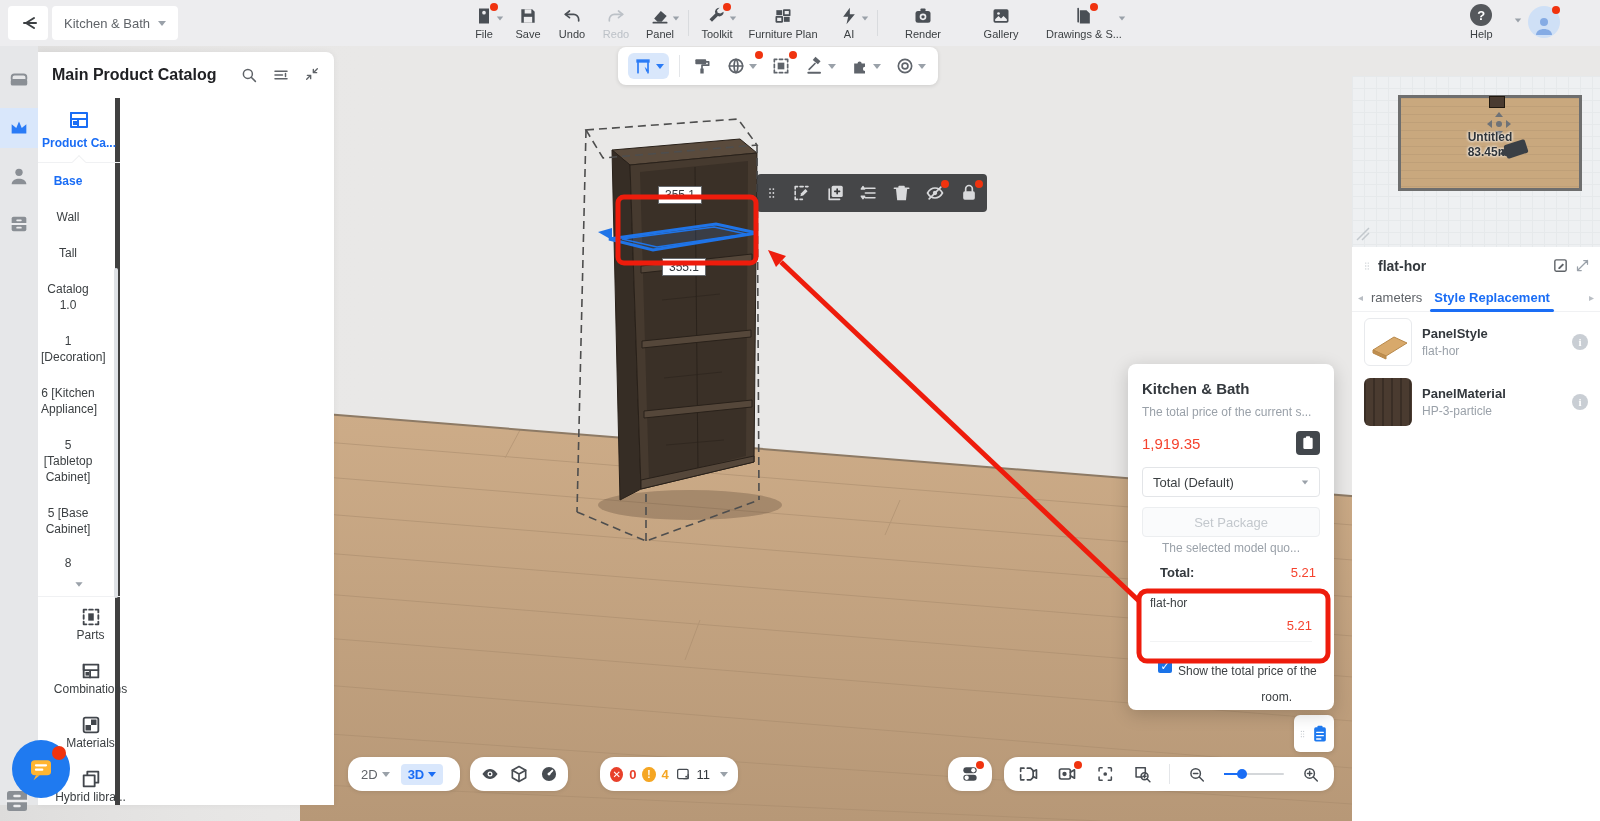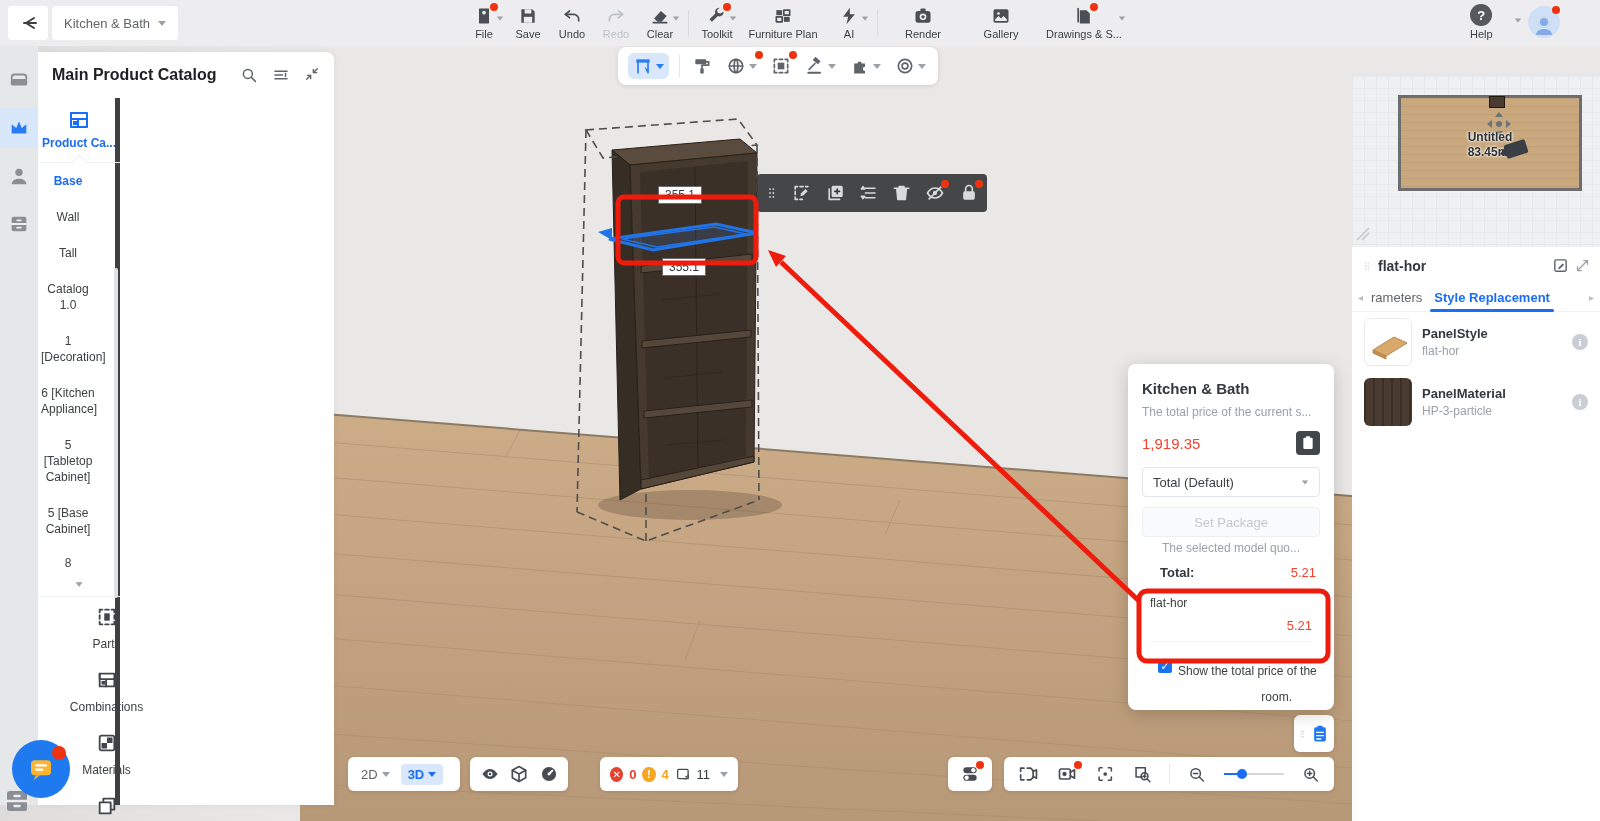--- a/index.html
+++ b/index.html
@@ -38,21 +38,21 @@
   .cat-head { position:absolute; left:0; top:0; width:296px; height:46px; display:flex; align-items:center; padding:0 14px; }
   .cat-title { font-size:16px; font-weight:bold; color:#202124; flex:1; }
   .cat-hicons { display:flex; gap:14px; color:#5f6368; }
   .cat-col { position:absolute; left:0; top:46px; width:82px; height:707px; border-right:5px solid #404040; }
   .cat-tab { position:relative; width:82px; padding:10px 4px 12px; display:flex; flex-direction:column; align-items:center; color:#1a6df5; font-weight:bold; font-size:12px; border-bottom:1px solid #f0f1f3; }
   .cat-tab .notch { position:absolute; bottom:-5px; width:10px; height:10px; background:#fff; transform:rotate(45deg); border-left:1px solid #f0f1f3; border-top:1px solid #f0f1f3; }
   .cat-item { width:60px; padding:10px 3px; text-align:center; font-size:12px; color:#3c4043; line-height:16px; cursor:pointer; }
   .cat-item.active { color:#1a6df5; font-weight:bold; }
   .cat-clip { height:26px; overflow:hidden; padding-top:8px; }
   .cat-expander { width:82px; text-align:center; padding:2px 0 6px; color:#9aa1a9; border-bottom:1px solid #f0f1f3; }
-  .cat-tool { width:105px; padding:9px 2px; display:flex; flex-direction:column; align-items:center; gap:9px; color:#3c4043; font-size:12px;margin-left:16px; }
+  .cat-tool { width:105px; padding:9px 2px; display:flex; flex-direction:column; align-items:center; gap:0; color:#3c4043; font-size:12px; }
   .cat-tool .ticon { color:#42464c; }
   .cat-scroll { position:absolute; left:76px; top:170px; width:4px; height:330px; background:#dfe2e6; border-radius:2px; }
   .allbase { position:absolute; left:102px; top:64px; width:178px; height:50px; background:#f5f6f8; border-radius:6px; display:flex; align-items:center; padding:0 5px 0 18px; }
   .allbase .txt { flex:1; color:#3c4043; }
   .allbase .fbox { width:42px; height:42px; background:#fff; border-radius:4px; display:flex; align-items:center; justify-content:center; color:#94a0b4; }
   
   .sec-toolbar { left:618px; top:47px; height:38px; background:#fff; border-radius:8px; box-shadow:0 1px 4px rgba(0,0,0,.12); display:flex; align-items:center; padding:0 10px; gap:10px; z-index:15; }
   .sec-item { position:relative; display:flex; align-items:center; gap:3px; color:#5f646b; padding:2px; }
   .sec-item.active { background:#d9e7fb; border-radius:6px; color:#2a7bf6; padding:3px 5px; }
   .sec-item.active .caret { border-top-color:#2a7bf6; }
@@ -120,21 +120,21 @@
   .pp-iname { font-size:12px; color:#3c4043; }
   .pp-ival { text-align:right; color:#f5432e; margin-top:8px; padding-bottom:8px; border-bottom:1px solid #f2f3f4; }
   .pp-checkrow { display:flex; gap:6px; margin-top:14px; padding-left:16px; }
   .cbx { width:14px; height:14px; background:#1a73e8; border-radius:2px; color:#fff; font-size:11px; display:flex; align-items:center; justify-content:center; flex:none; margin-top:1px; }
   .pp-cbtext { font-size:12px; color:#3c4043; line-height:26px; width:156px; }
   .pp-cbtext .l2 { text-align:right; padding-right:28px; }
   .clipfab { left:1294px; top:715px; width:40px; height:37px; background:#fff; border-radius:6px; box-shadow:0 1px 5px rgba(0,0,0,.15); display:flex; align-items:center; justify-content:center; gap:3px; z-index:24; }
   .clipfab .grip { color:#c3c8cd; }
   .clipfab .clip { color:#1f7af0; }
   
-  .bbar { height:34px; background:#fff; border-radius:6px; box-shadow:0 1px 4px rgba(0,0,0,.10); display:flex; align-items:center; z-index:15; }
+  .bbar { height:34px; background:#fff; border-radius:14px; box-shadow:0 1px 4px rgba(0,0,0,.10); display:flex; align-items:center; z-index:15; }
   .bb1 { left:348px; top:757px; width:112px; padding:0 6px; gap:4px; }
   .mode { display:flex; align-items:center; gap:4px; padding:3px 7px; color:#5f6368; border-radius:4px; }
   .mode.active { background:#d9e7fc; color:#1a6df5; font-weight:bold; }
   .mode.active .caret { border-top-color:#1a6df5; }
   .bb2 { left:470px; top:757px; width:98px; justify-content:space-evenly; color:#474c52; }
   .bb3 { left:600px; top:757px; width:138px; padding:0 10px; gap:6px; }
   .badge { width:15px; height:15px; border-radius:50%; color:#fff; font-size:10px; font-weight:bold; display:flex; align-items:center; justify-content:center; }
   .bb3 .num { font-weight:bold; }
   .bb4 { left:948px; top:757px; width:44px; justify-content:center; }
   .bb5 { left:1004px; top:757px; width:330px; padding:0 14px; gap:18px; color:#474c52; }
@@ -588,21 +588,21 @@
           </span>
         <span class="lbl">Redo</span>
       </div>
       <div class="tb-item">
         <span class="iconwrap">
             <svg class="ic" width="20" height="20">
               <use href="#i-eraser"></use>
             </svg>
           </span>
         <span class="caret"></span>
-        <span class="lbl">Clear</span>
+        <span class="lbl">Panel</span>
       </div>
       <div class="tb-div"></div>
       <div class="tb-item">
         <span class="iconwrap">
             <svg class="ic" width="20" height="20">
               <use href="#i-wrench"></use>
             </svg>
             <i class="dot"></i>
           </span>
         <span class="caret"></span>

